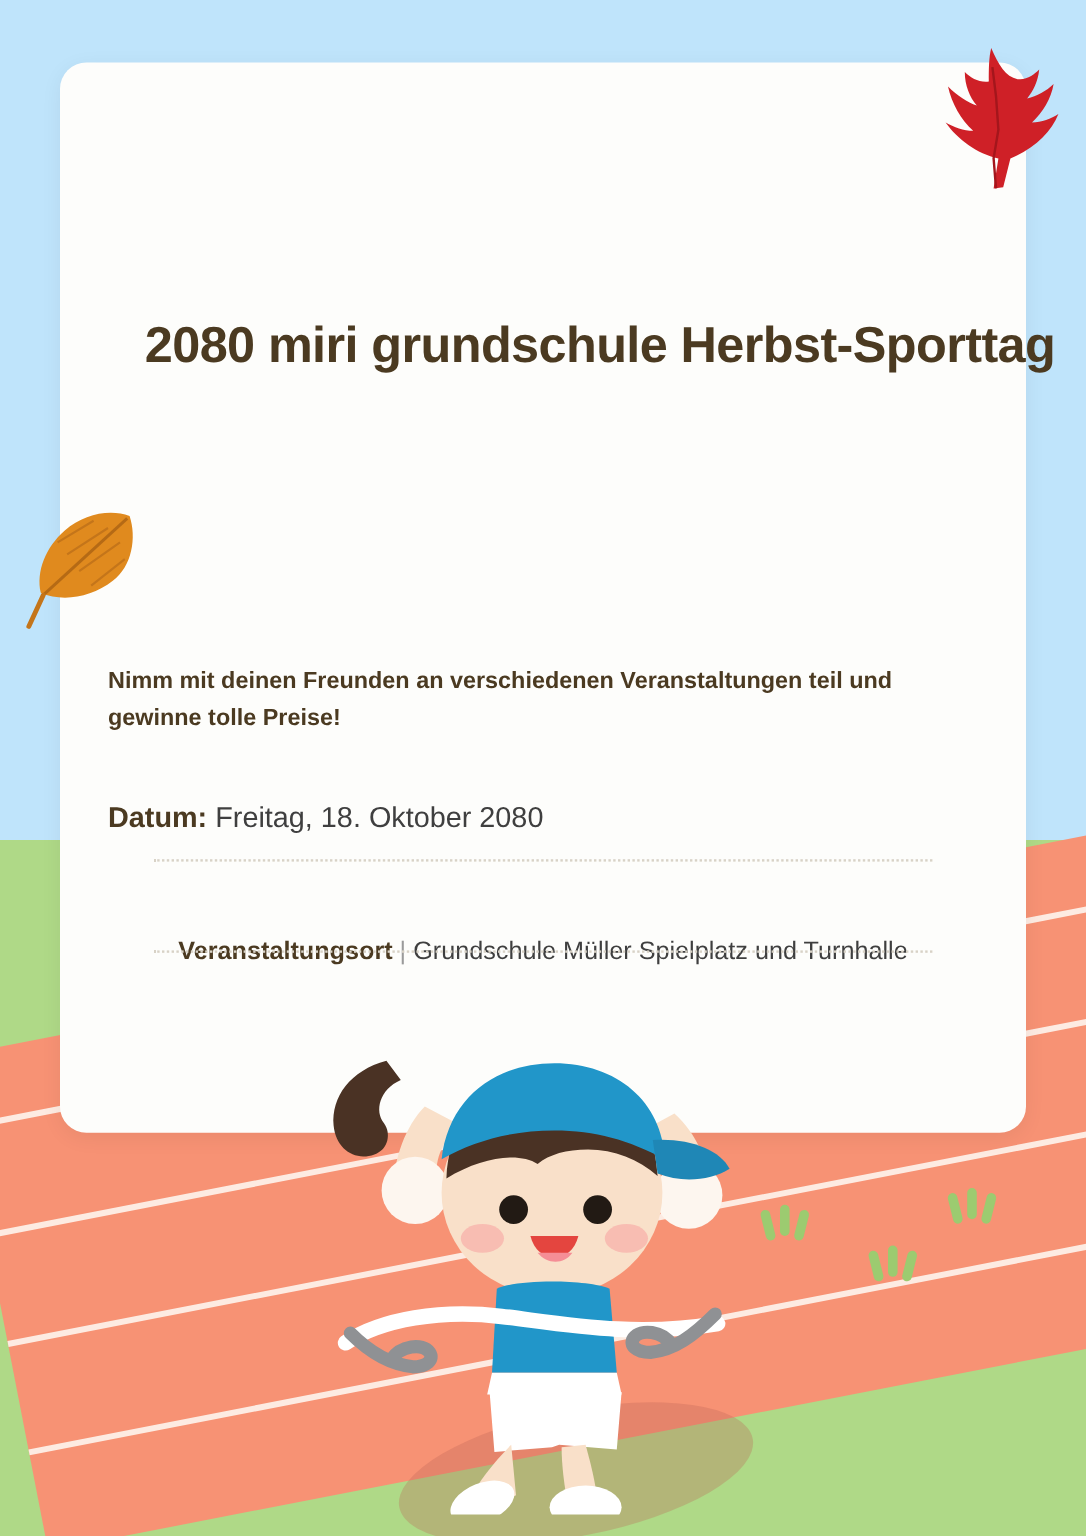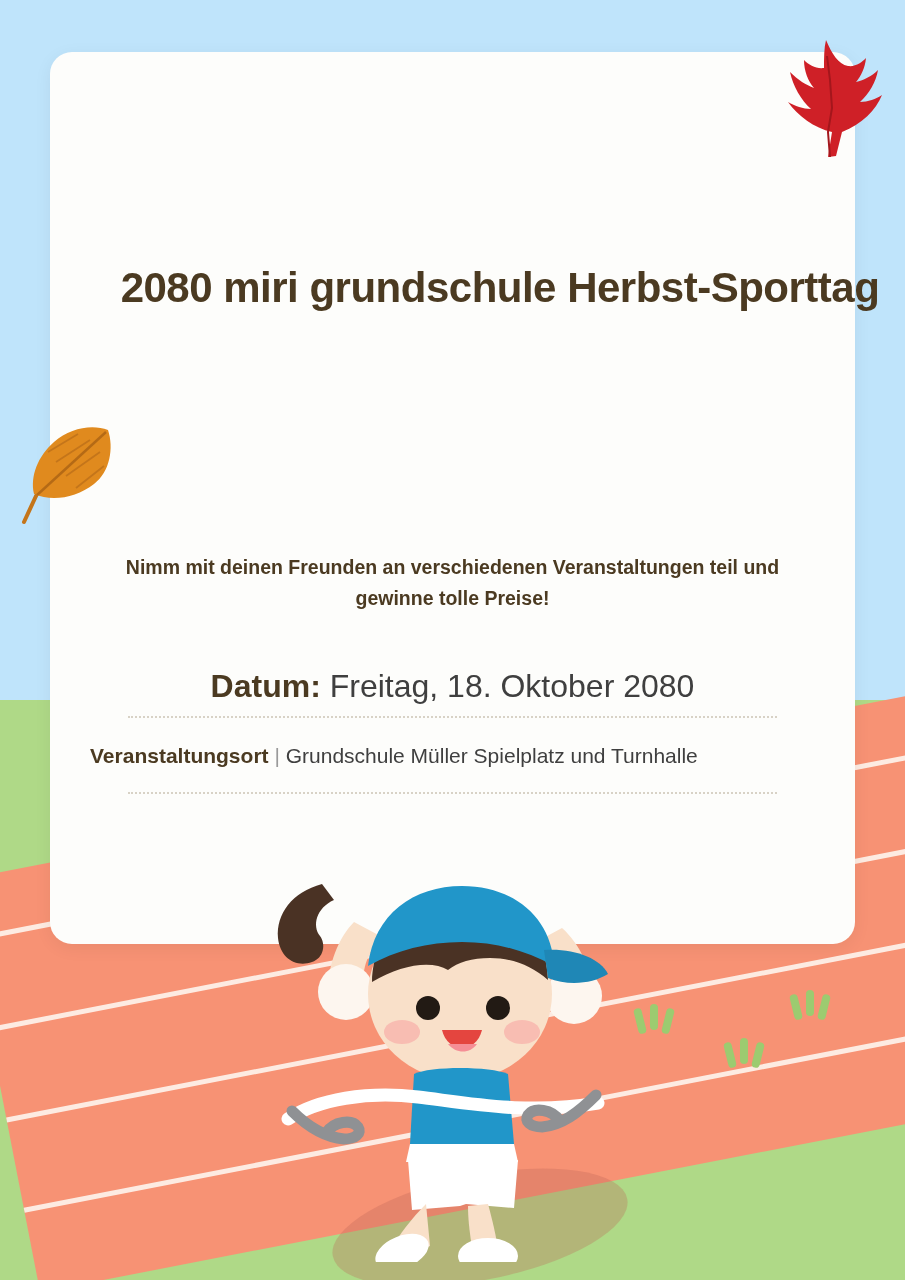--- a/index.html
+++ b/index.html
@@ -102,34 +102,34 @@
     color: #4b3a21;
     letter-spacing: -0.5px;
     white-space: nowrap;
   }
 
   .subtitle {
     position: absolute;
     left: 40px;
     top: 500px;
     width: 725px;
-    text-align: center;
+    text-align: left;
     font-size: 19.5px;
     font-weight: bold;
     line-height: 1.6;
     color: #4b3a21;
   }
 
   .date-line {
     position: absolute;
     left: 40px;
     top: 616px;
     width: 725px;
-    text-align: center;
-    font-size: 32px;
+    text-align: left;
+    font-size: 24px;
     color: #3f3f3f;
   }
   .date-line .lbl {
     font-weight: bold;
     color: #4b3a21;
   }
 
   .divider {
     position: absolute;
     left: 78px;
@@ -137,21 +137,23 @@
     border-top: 2px dotted #d8d2c6;
     height: 0;
   }
   .div1 { top: 664px; }
   .div2 { top: 740px; }
 
   .row {
     position: absolute;
     left: 40px;
     width: 725px;
+    text-align: center;
     color: #3f3f3f;
+    margin-top: 37px;
   }
   .row .lbl {
     font-weight: bold;
     color: #4b3a21;
   }
   .row .sep { color: #9a9a9a; }
 
   .row-venue {
     top: 692px;
     font-size: 21px;

